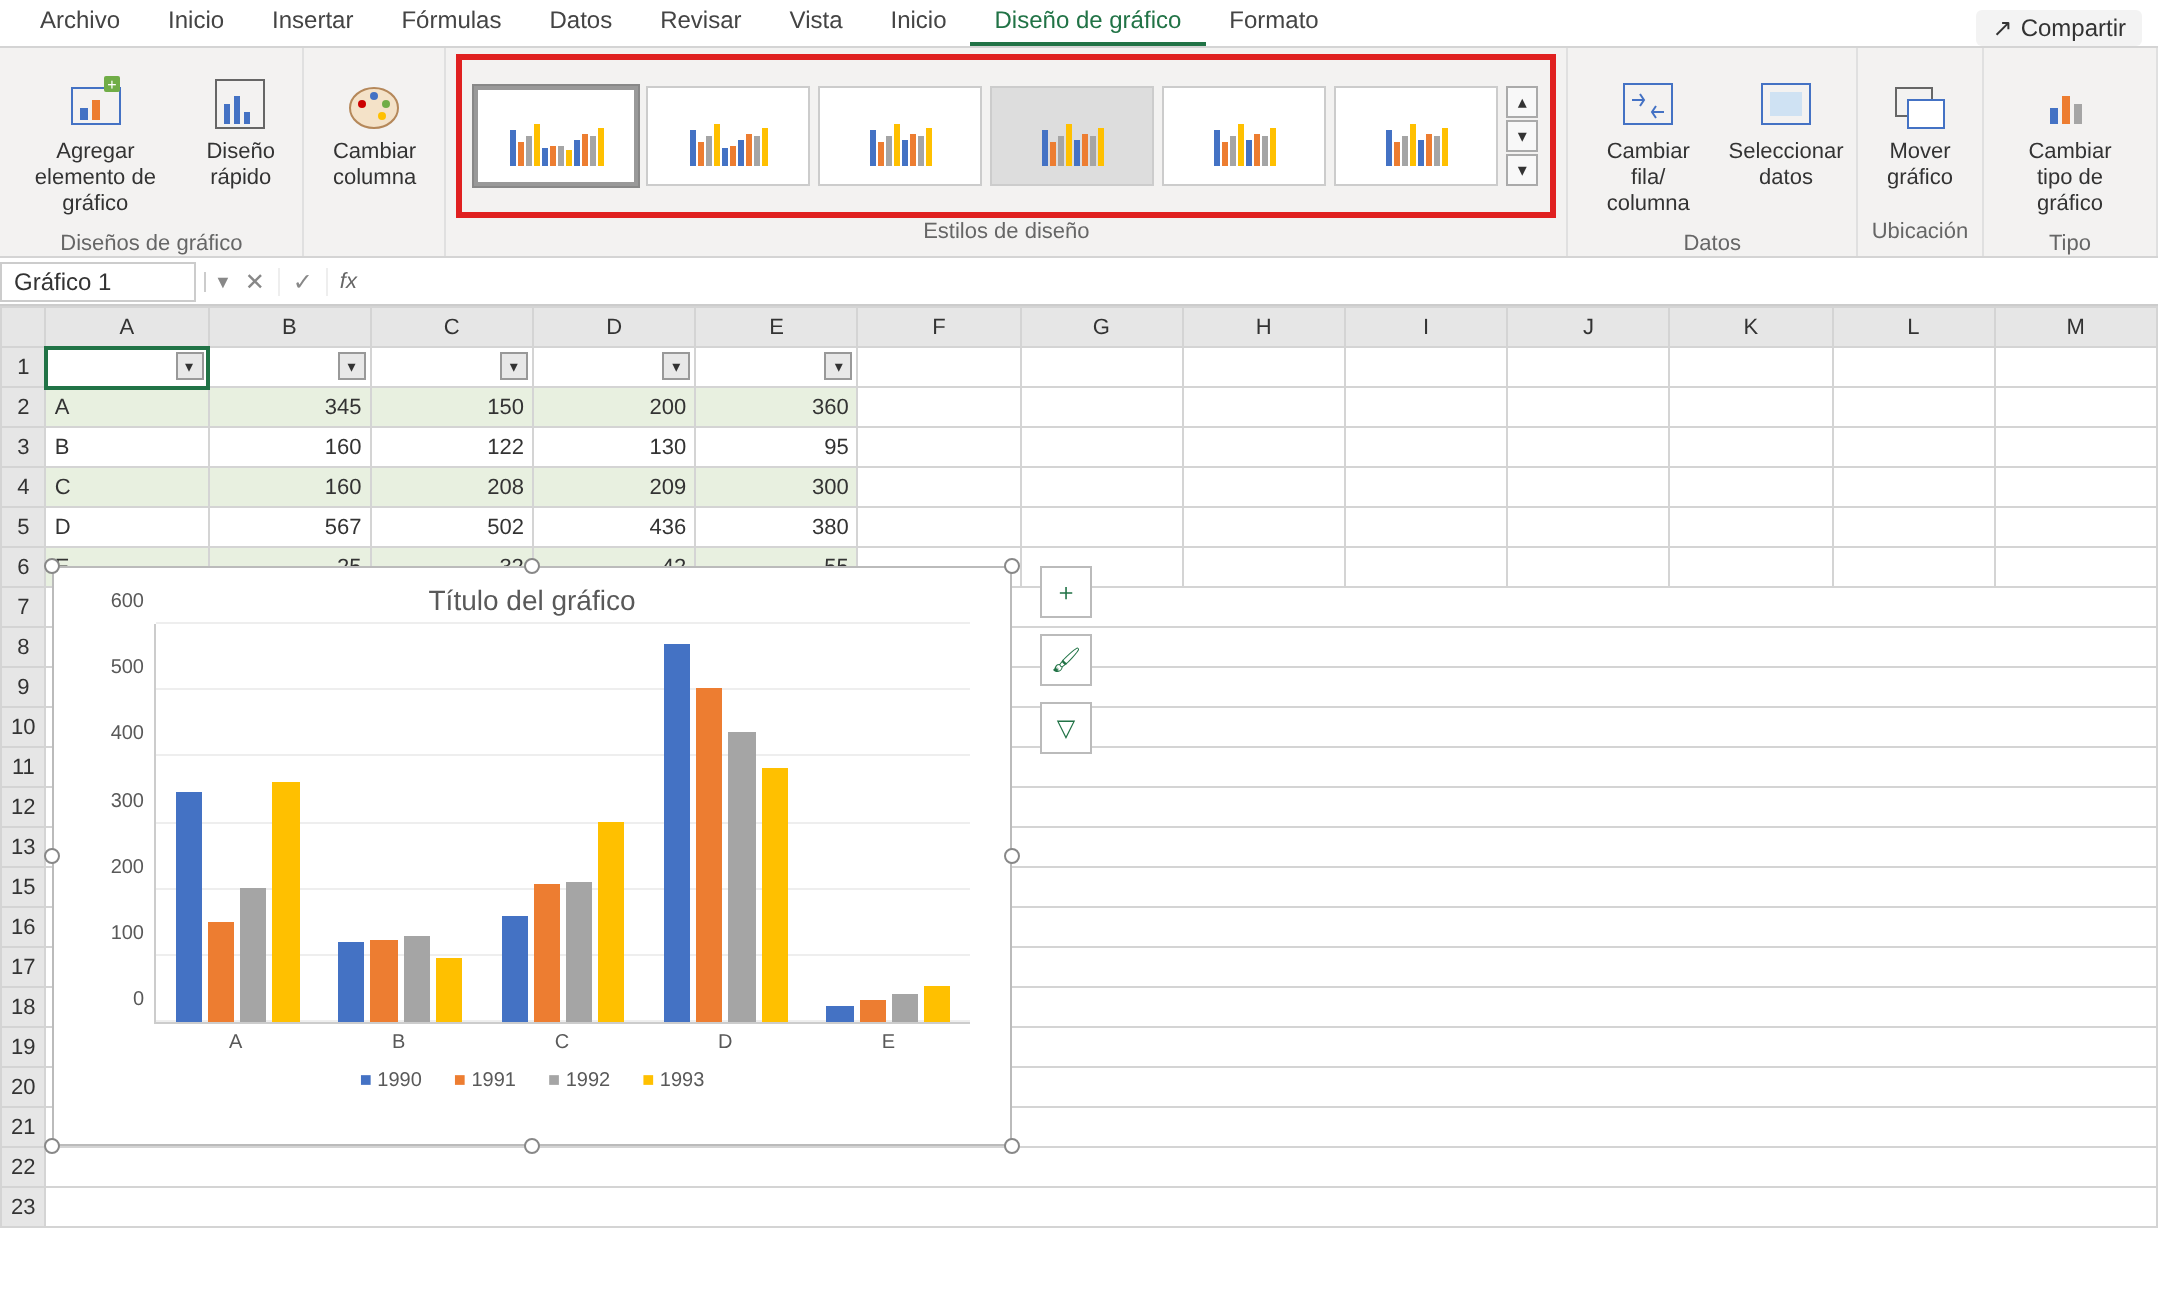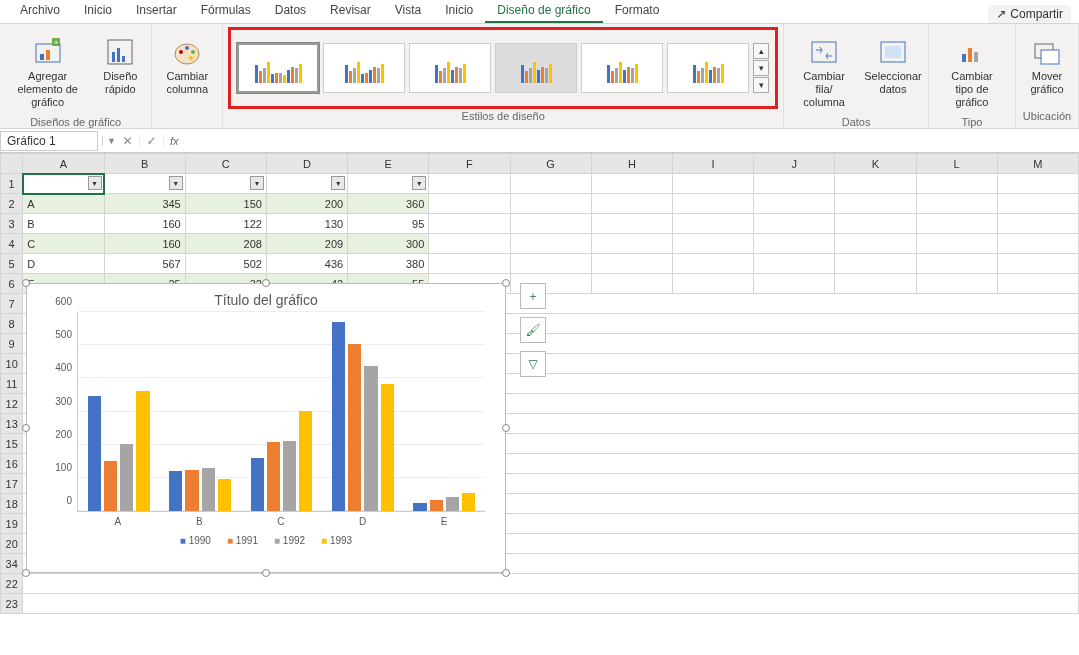--- a/index.html
+++ b/index.html
@@ -253,44 +253,44 @@
       </div>
     </div>
     <div class="group-label">Datos</div>
   </div>
 
   <div class="group">
     <div class="group-body">
       <div class="rbtn">
         <div class="ic">
             <svg width="32" height="32">
+              <rect x="4" y="8" width="18" height="14" fill="none" stroke="#666"></rect>
+              <rect x="10" y="14" width="18" height="14" fill="#fff" stroke="#4472c4"></rect>
+            </svg>
+          </div>
+        <span>Mover gráfico</span>
+      </div>
+    </div>
+    <div class="group-label">Ubicación</div>
+  </div>
+
+  <div class="group">
+    <div class="group-body">
+      <div class="rbtn">
+        <div class="ic">
+            <svg width="32" height="32">
               <rect x="6" y="18" width="4" height="8" fill="#4472c4"></rect>
               <rect x="12" y="12" width="4" height="14" fill="#ed7d31"></rect>
               <rect x="18" y="16" width="4" height="10" fill="#a5a5a5"></rect>
             </svg>
           </div>
         <span>Cambiar tipo de gráfico</span>
       </div>
     </div>
     <div class="group-label">Tipo</div>
-  </div>
-
-  <div class="group">
-    <div class="group-body">
-      <div class="rbtn">
-        <div class="ic">
-            <svg width="32" height="32">
-              <rect x="4" y="8" width="18" height="14" fill="none" stroke="#666"></rect>
-              <rect x="10" y="14" width="18" height="14" fill="#fff" stroke="#4472c4"></rect>
-            </svg>
-          </div>
-        <span>Mover gráfico</span>
-      </div>
-    </div>
-    <div class="group-label">Ubicación</div>
   </div>
 </div>
 
 <div class="fbar">
   <div class="namebox">Gráfico 1</div>
   <span class="dropdown-v">▼</span>
   <div class="fbar-btn">✕</div>
   <div class="fbar-btn">✓</div>
   <div class="fx">fx</div>
   <input style="">
@@ -457,21 +457,21 @@
         </tr>
   <tr>
           <th class="rowh">19</th>
           <td colspan="13"></td>
         </tr>
   <tr>
           <th class="rowh">20</th>
           <td colspan="13"></td>
         </tr>
   <tr>
-          <th class="rowh">34</th>
+          <th class="rowh">21</th>
           <td colspan="13"></td>
         </tr>
   <tr>
           <th class="rowh">22</th>
           <td colspan="13"></td>
         </tr>
   <tr>
           <th class="rowh">23</th>
           <td colspan="13"></td>
         </tr>

